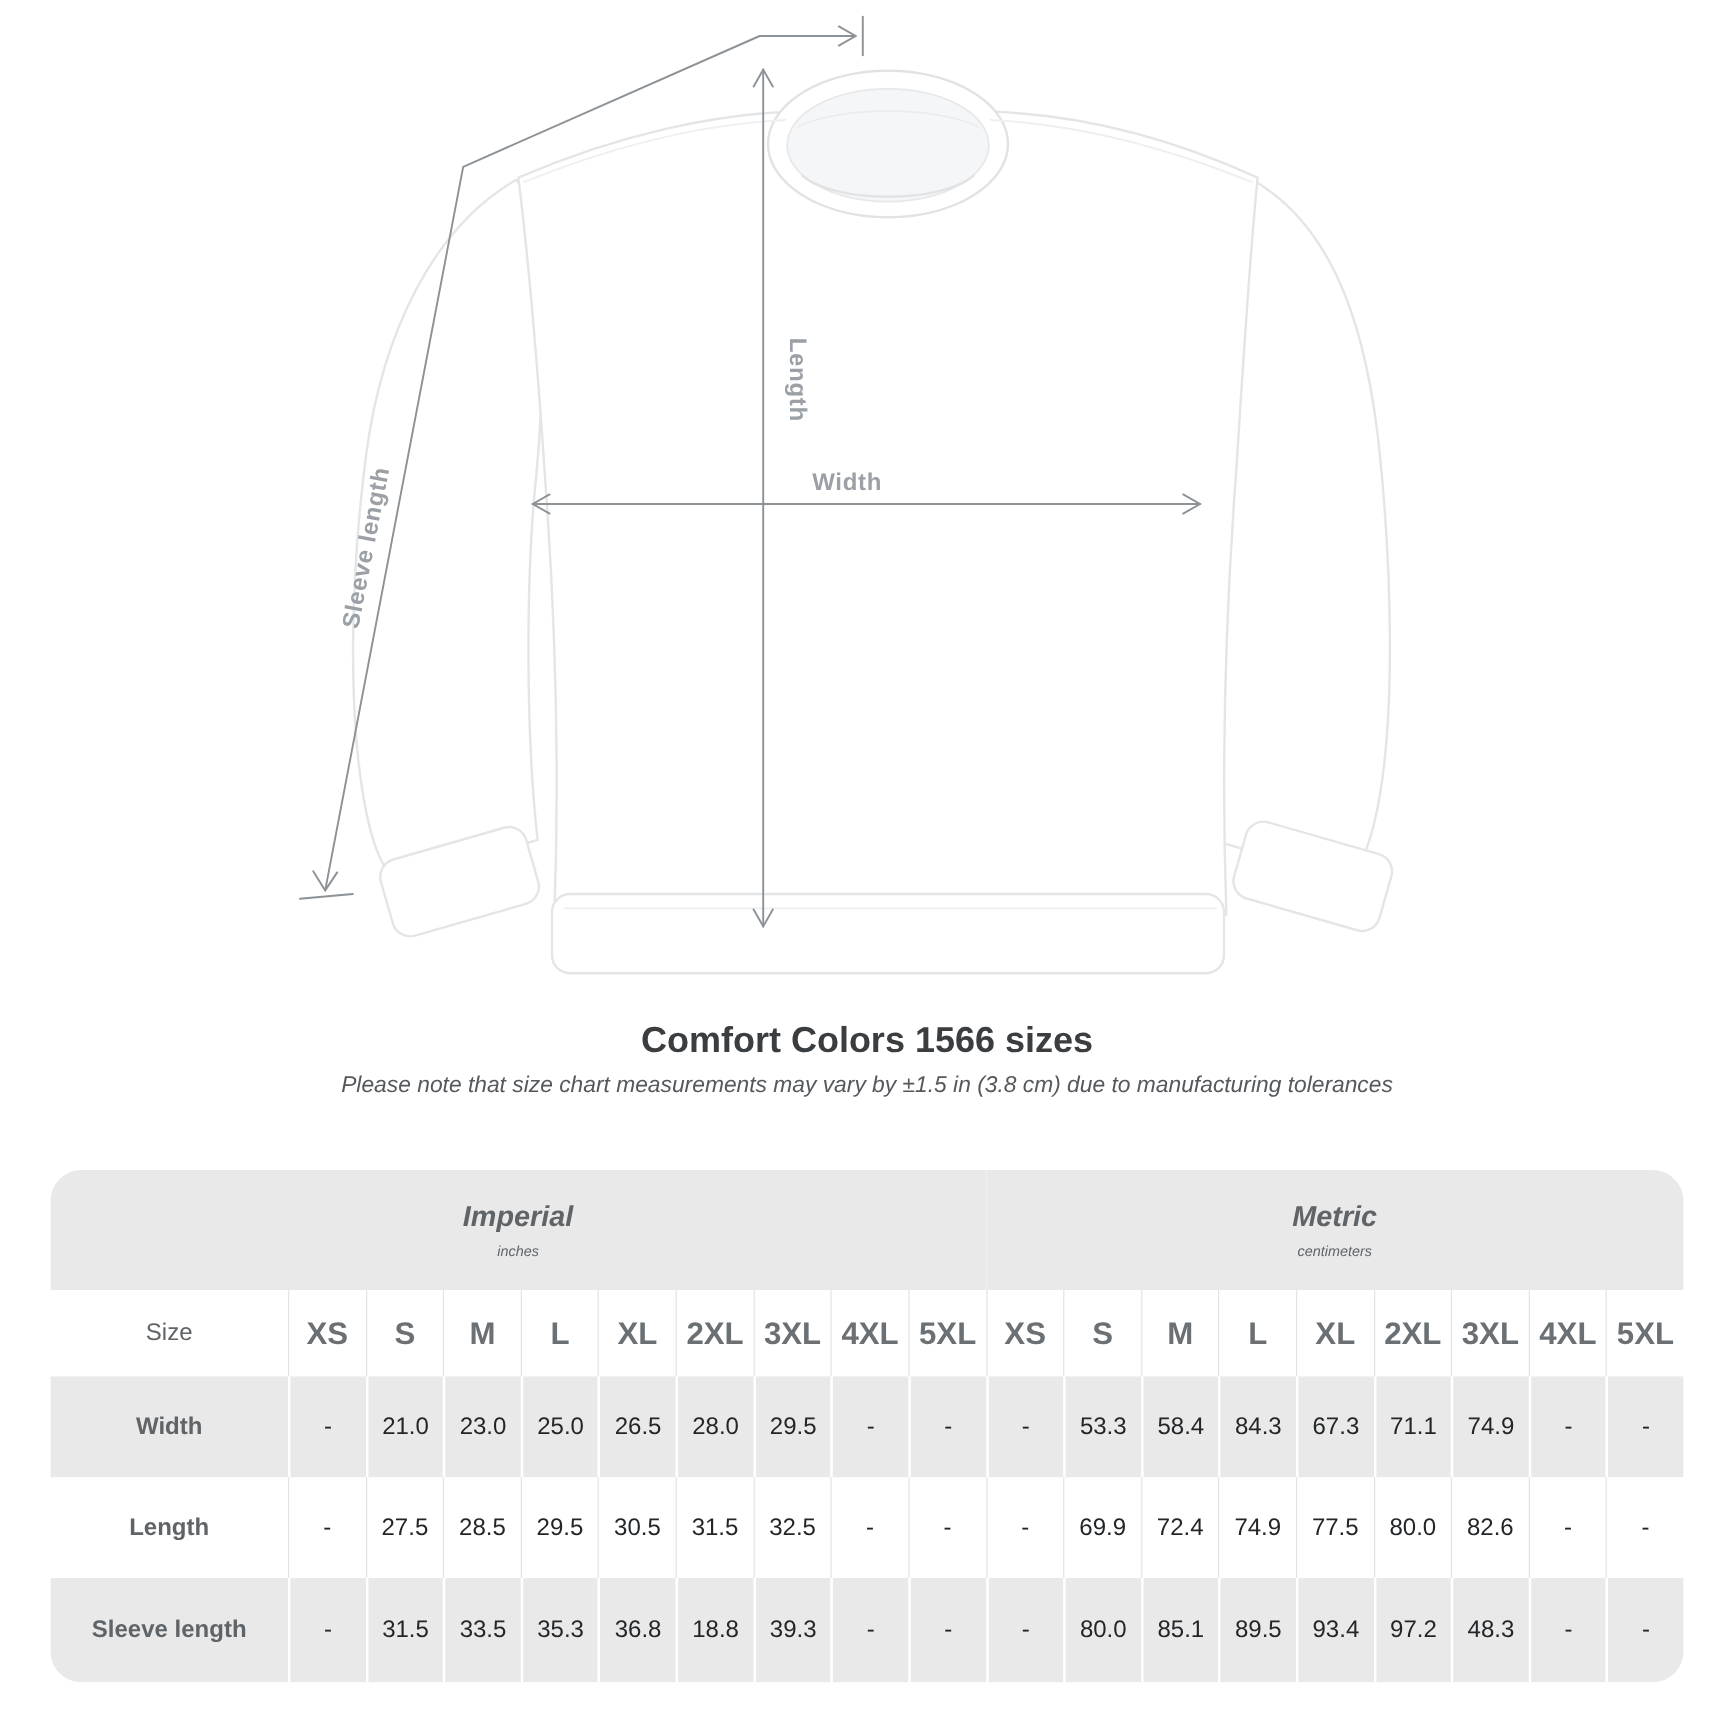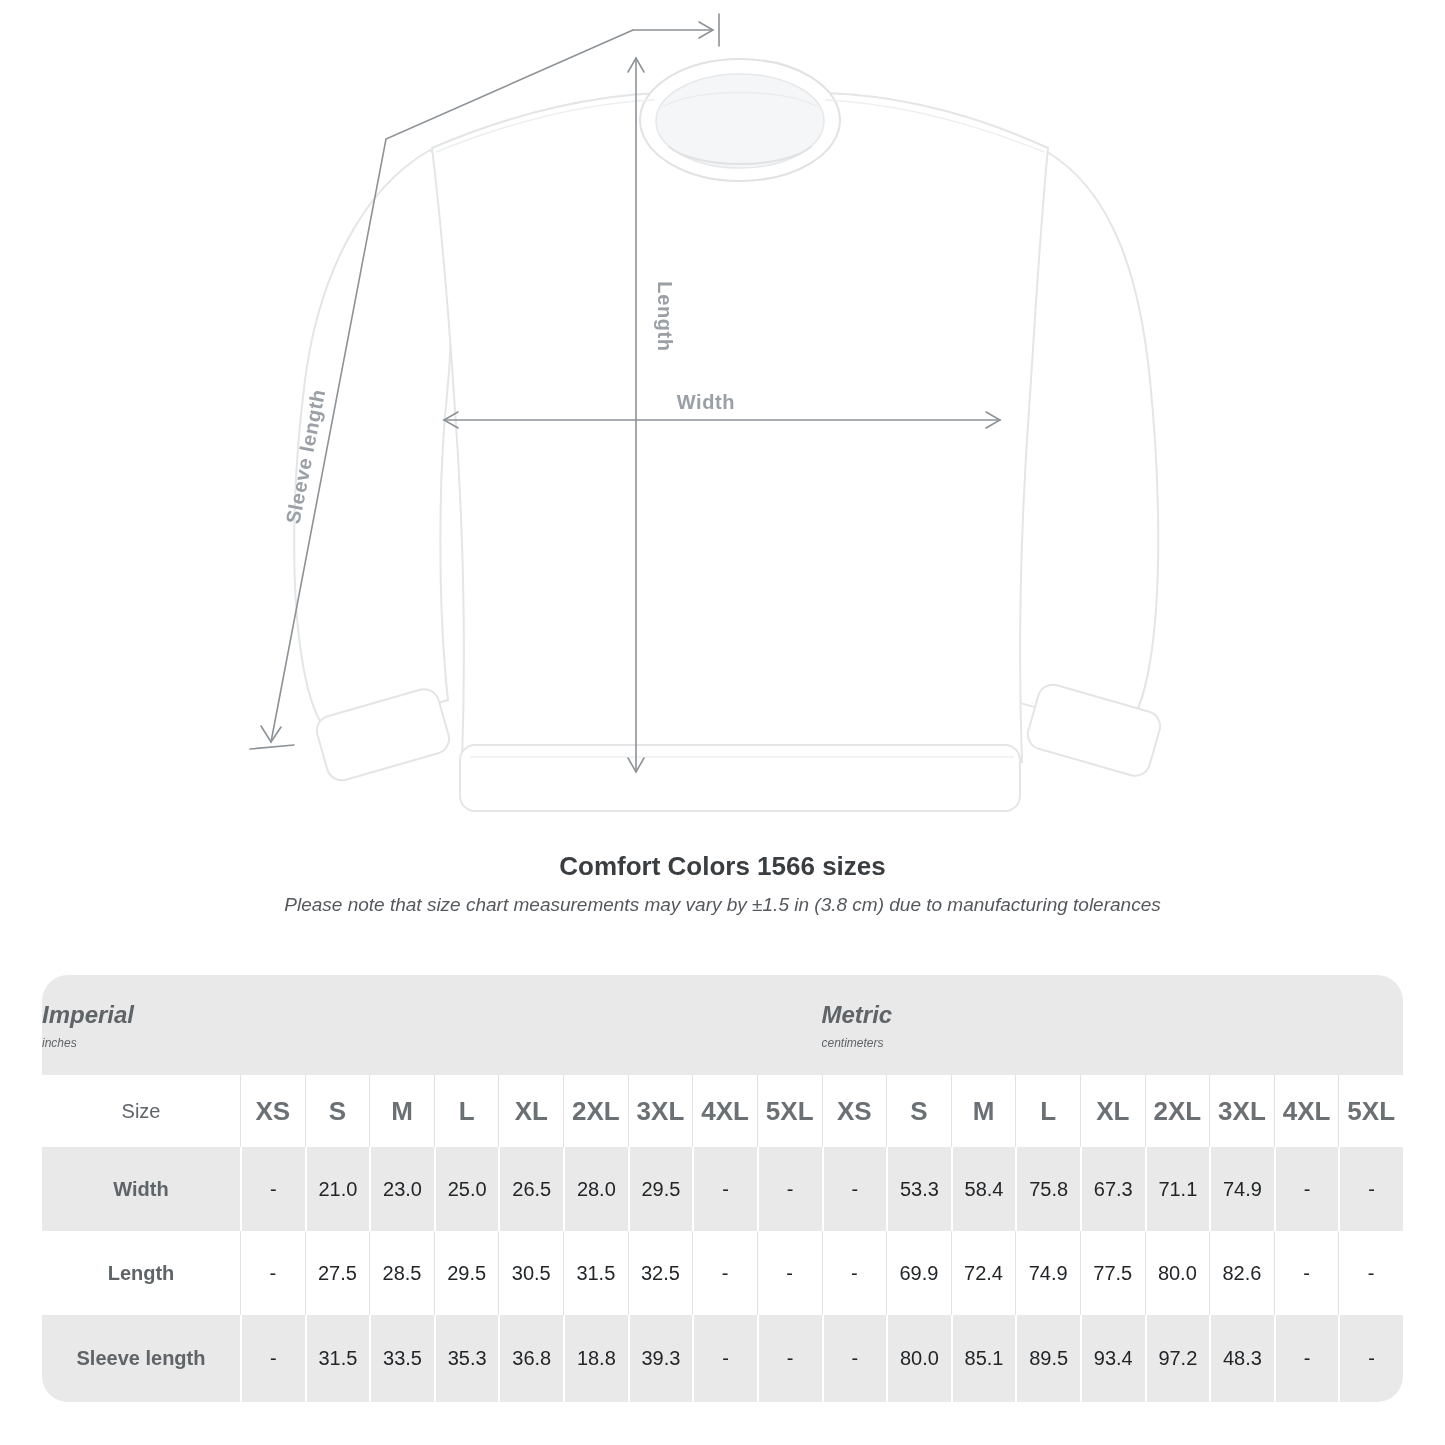--- a/index.html
+++ b/index.html
@@ -11,37 +11,37 @@
   .dim-label {
     position:absolute; font-weight:bold; font-size:20px; color:#9aa0a6;
     letter-spacing:0.6px; text-align:center; white-space:nowrap;
   }
   .lbl-sleeve { left:236px; top:445px; width:140px; transform:rotate(-79deg); }
   .lbl-length { left:624px; top:305px; width:80px;  transform:rotate(90deg); }
   .lbl-width  { left:666px; top:391px; width:80px; }
 
   .chart-title {
     position:absolute; left:0; top:851px; width:1445px; text-align:center;
-    font-size:26px; font-weight:bold; color:#3a3e41;
+    font-size:30px; font-weight:bold; color:#3a3e41;
   }
   .chart-note {
     position:absolute; left:0; top:894px; width:1445px; text-align:center;
     font-size:19px; font-style:italic; color:#55595d;
   }
 
   .size-table {
     position:absolute; left:42px; top:975px; width:1361px;
     display:grid;
     grid-template-columns:198px repeat(18, 1fr);
     grid-template-rows:100px 72px 84px 84px 87px;
     border-radius:26px; overflow:hidden; background:#ffffff;
   }
   .band {
     background:#e9e9e9; display:flex; flex-direction:column;
-    align-items:flex-start; justify-content:center; gap:7px; color:#5f6468;
+    align-items:center; justify-content:center; gap:7px; color:#5f6468;
   }
   .g-label { font-size:24px; font-weight:bold; font-style:italic; }
   .g-unit  { font-size:12px; font-style:italic; }
   .cell { display:flex; align-items:center; justify-content:center; white-space:nowrap; }
   .c-corner { font-size:20px; font-weight:normal; color:#5f6468; }
   .c-size   { font-size:26px; font-weight:bold; color:#6a7074; }
   .c-label  { font-size:20px; font-weight:bold; color:#5f6468; }
   .c-val    { font-size:20px; color:#232629; }
   .rg    { background:#e9e9e9; }
   .sep-w { border-left:1px solid #e3e3e3; }
@@ -151,21 +151,21 @@
       <div class="cell c-val rg sep-g">23.0</div>
       <div class="cell c-val rg sep-g">25.0</div>
       <div class="cell c-val rg sep-g">26.5</div>
       <div class="cell c-val rg sep-g">28.0</div>
       <div class="cell c-val rg sep-g">29.5</div>
       <div class="cell c-val rg sep-g">-</div>
       <div class="cell c-val rg sep-g">-</div>
       <div class="cell c-val rg sep-g">-</div>
       <div class="cell c-val rg sep-g">53.3</div>
       <div class="cell c-val rg sep-g">58.4</div>
-      <div class="cell c-val rg sep-g">75.8</div>
+      <div class="cell c-val rg sep-g">84.3</div>
       <div class="cell c-val rg sep-g">67.3</div>
       <div class="cell c-val rg sep-g">71.1</div>
       <div class="cell c-val rg sep-g">74.9</div>
       <div class="cell c-val rg sep-g">-</div>
       <div class="cell c-val rg sep-g">-</div>
       <div class="cell c-label">Length</div>
       <div class="cell c-val sep-w">-</div>
       <div class="cell c-val sep-w">27.5</div>
       <div class="cell c-val sep-w">28.5</div>
       <div class="cell c-val sep-w">29.5</div>

